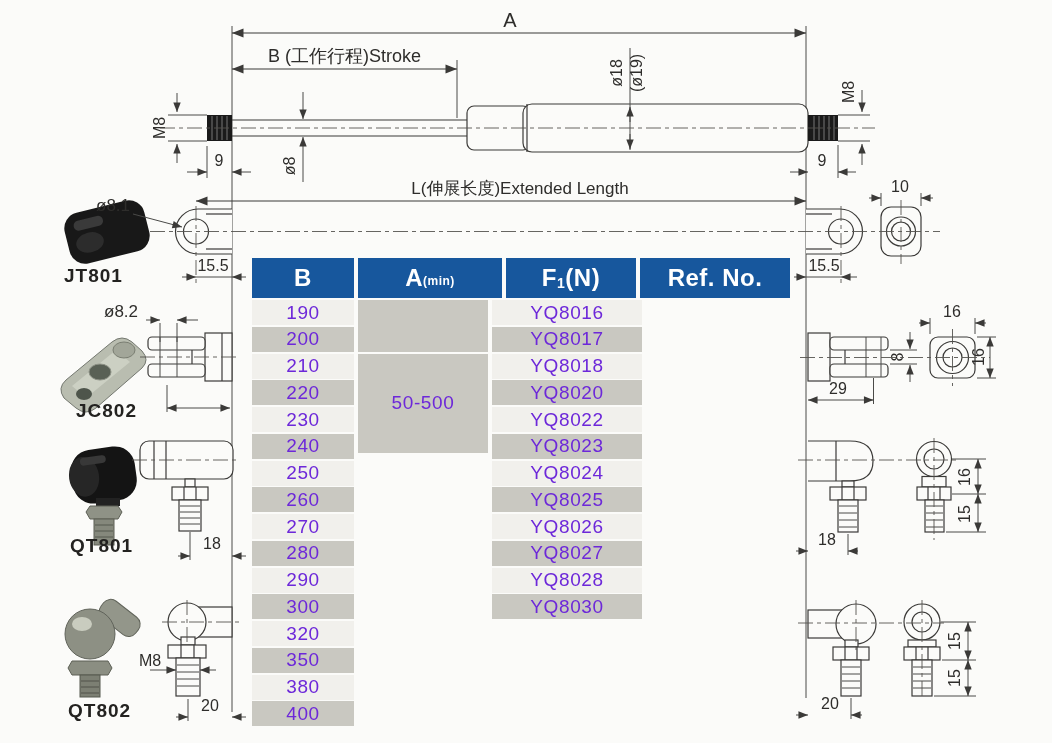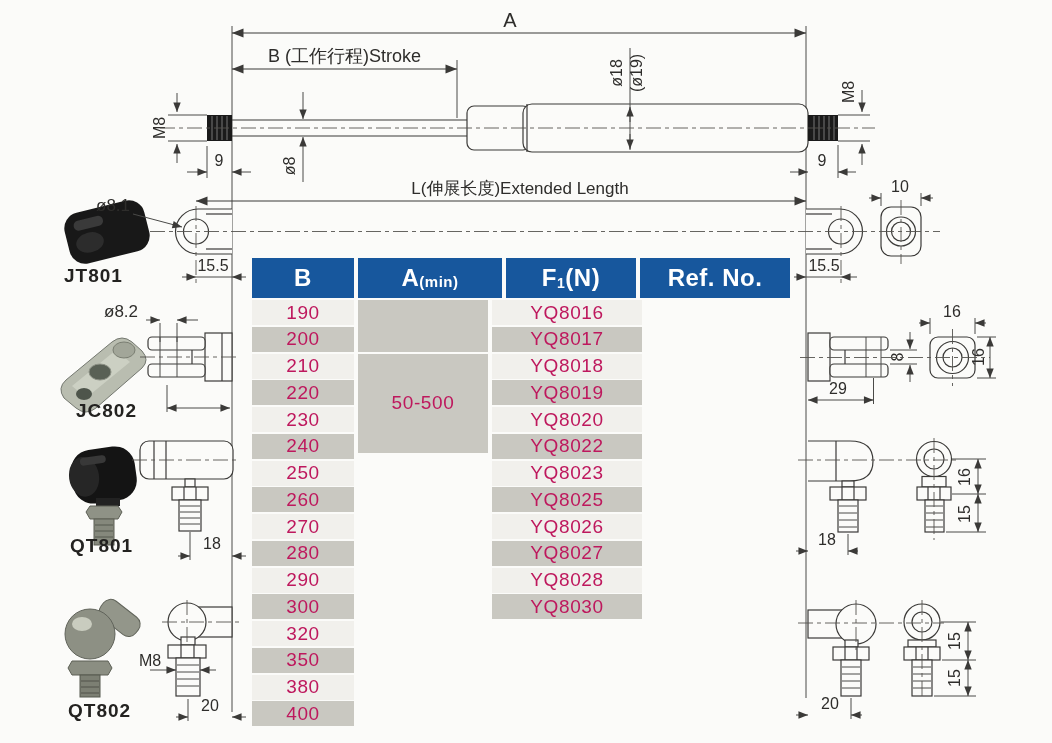--- a/index.html
+++ b/index.html
@@ -15,26 +15,26 @@
   svg .dim-md{font-size:17px;}
   svg .dim-lg{font-size:20px;}
   svg .dim-cn{font-size:18px;}
   svg .code{font-size:19px;font-weight:bold;fill:#232220;letter-spacing:1px;}
 
   .spec-table{position:absolute;left:252px;top:258px;width:548px;}
   .thead{display:flex;gap:4px;height:40px;}
   .th{background:#17579d;color:#ffffff;display:flex;align-items:center;justify-content:center;
       font-weight:bold;font-size:24px;letter-spacing:.5px;}
   .w1{width:102px}.w2{width:144px}.w3{width:130px}.w4{width:150px}
-  .th .th-sub{font-size:15px;font-weight:bold;transform:translateY(3px);}
+  .th .th-sub{font-size:12px;font-weight:bold;transform:translateY(3px);}
   .th .th-f-sub{font-size:14px;font-weight:bold;transform:translateY(5px);}
   .tbody{display:flex;gap:4px;margin-top:2px;}
   .col{display:flex;flex-direction:column;gap:1.75px;}
   .cell{height:25px;display:flex;align-items:center;justify-content:center;
-        font-size:19px;color:#be185d;letter-spacing:.6px;}
+        font-size:19px;color:#6d28d9;letter-spacing:.6px;}
   .col-alt .cell:nth-child(odd){background:#f1f0ec;}
   .col-alt .cell:nth-child(even){background:#c9c8c1;}
   .bg-light{background:#f1f0ec;}
   .bg-dark{background:#c9c8c1;}
   .fs2{height:51.75px}.fs11{height:292.5px}.fs3{height:99px}
 </style>
 </head>
 <body>
 
 <div class="canvas">
@@ -429,24 +429,24 @@
       <div class="cell">400</div>
     </div>
     <div class="col w3">
       <div class="cell fs2 bg-dark"></div>
       <div class="cell fs3 bg-dark">50-500</div>
     </div>
     <div class="col col-alt w4">
       <div class="cell">YQ8016</div>
       <div class="cell">YQ8017</div>
       <div class="cell">YQ8018</div>
-      <div class="cell">YQ8019</div>
       <div class="cell">YQ8020</div>
       <div class="cell">YQ8022</div>
       <div class="cell">YQ8023</div>
+      <div class="cell">YQ8024</div>
       <div class="cell">YQ8025</div>
       <div class="cell">YQ8026</div>
       <div class="cell">YQ8027</div>
       <div class="cell">YQ8028</div>
       <div class="cell">YQ8030</div>
     </div>
   </div>
 </div>
 
 </div>

